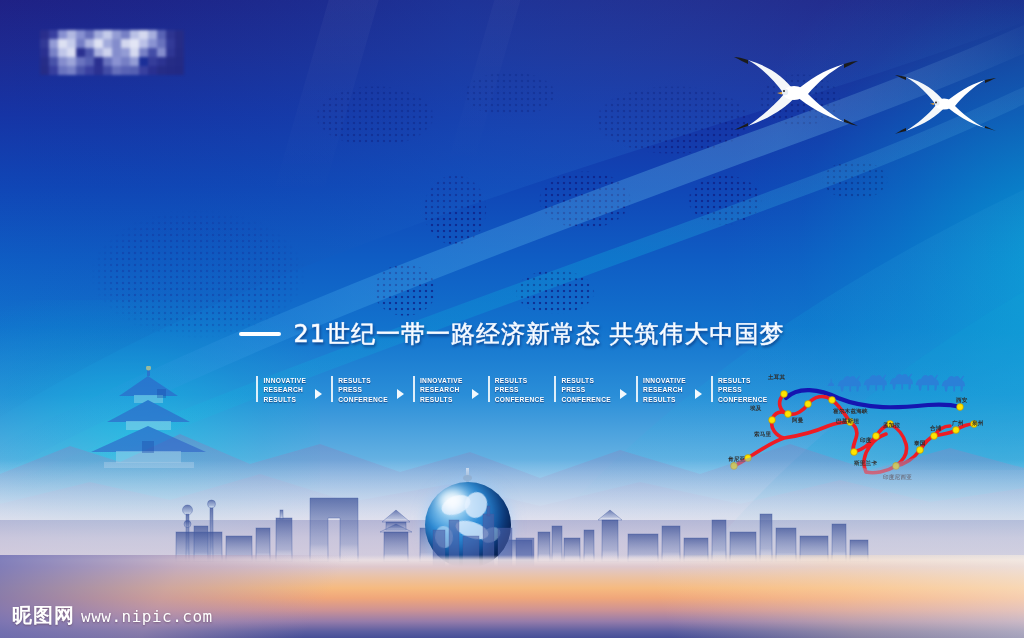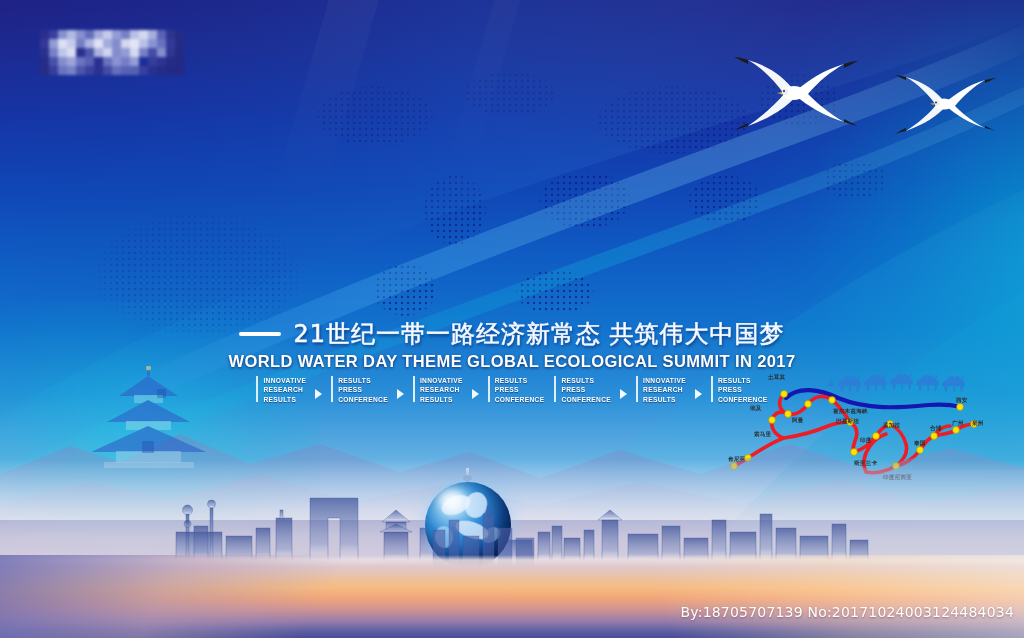--- a/index.html
+++ b/index.html
@@ -420,21 +420,20 @@
       <path d="M41,35 l-4,0.8 l4,1.2 Z" fill="#e2a33a"></path>
     </g>
   </svg>
 
 
   <div class="sub-wrap">
     <span class="sub-dash"></span>
     <span class="sub-cn">21世纪一带一路经济新常态 共筑伟大中国梦</span>
   </div>
 
-  <div class="sub-en">WORLD WATER DAY THEME GLOBAL ECOLOGICAL SUMMIT IN 2017</div>
 
   <div class="kw-strip">
 
     <div class="kw-block">
       <span class="kw-bar"></span>
       <span class="kw-lines">
         <span>INNOVATIVE</span><br>
         <span>RESEARCH</span><br>
         <span>RESULTS</span>
       </span>
@@ -702,16 +701,19 @@
       <rect x="73" y="28" width="14" height="38"></rect>
       <rect x="91" y="38" width="18" height="28"></rect>
       <rect x="62" y="6" width="3" height="10"></rect>
     </g>
   </svg>
 
   <div class="bottomband"></div>
   <div class="bb-l"></div>
   <div class="bb-r"></div>
 
-
-  <div class="wm-right">By:18705707139  No:20171024003124484034</div>
+  <div class="wm-left">
+    <span class="wm-cn">昵图网</span>
+    <span class="wm-url">www.nipic.com</span>
+  </div>
+
 
 </div>
 
 </body></html>

